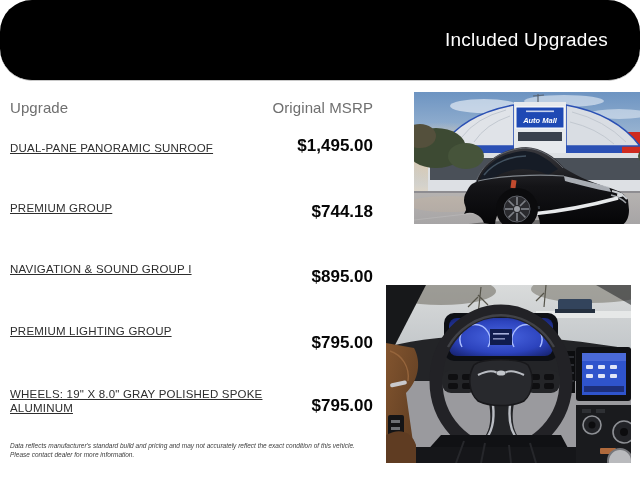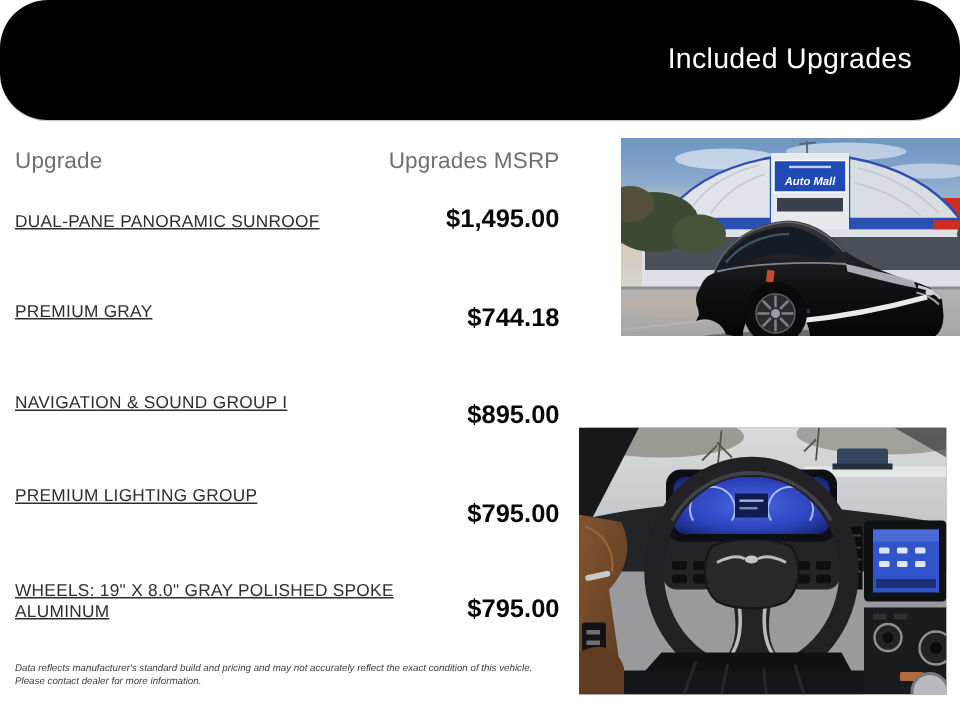--- a/index.html
+++ b/index.html
@@ -43,27 +43,27 @@
 </style>
 </head>
 <body>
 
 <div class="hdr">
   <div class="hdr-title">Included Upgrades</div>
 </div>
 
 <div class="col-label">
   <span>Upgrade</span>
-  <span class="right">Upgrades MSRP</span>
+  <span class="right">Original MSRP</span>
 </div>
 
 <div class="row-name" style="top:141px">DUAL-PANE PANORAMIC SUNROOF</div>
 <div class="row-price" style="top:136px">$1,495.00</div>
 
-<div class="row-name" style="top:201px">PREMIUM GRAY</div>
+<div class="row-name" style="top:201px">PREMIUM GROUP</div>
 <div class="row-price" style="top:202px">$744.18</div>
 
 <div class="row-name" style="top:262px">NAVIGATION &amp; SOUND GROUP I</div>
 <div class="row-price" style="top:267px">$895.00</div>
 
 <div class="row-name" style="top:324px">PREMIUM LIGHTING GROUP</div>
 <div class="row-price" style="top:333px">$795.00</div>
 
 <div class="row-name" style="top:387px">WHEELS: 19" X 8.0" GRAY POLISHED SPOKE ALUMINUM</div>
 <div class="row-price" style="top:396px">$795.00</div>

